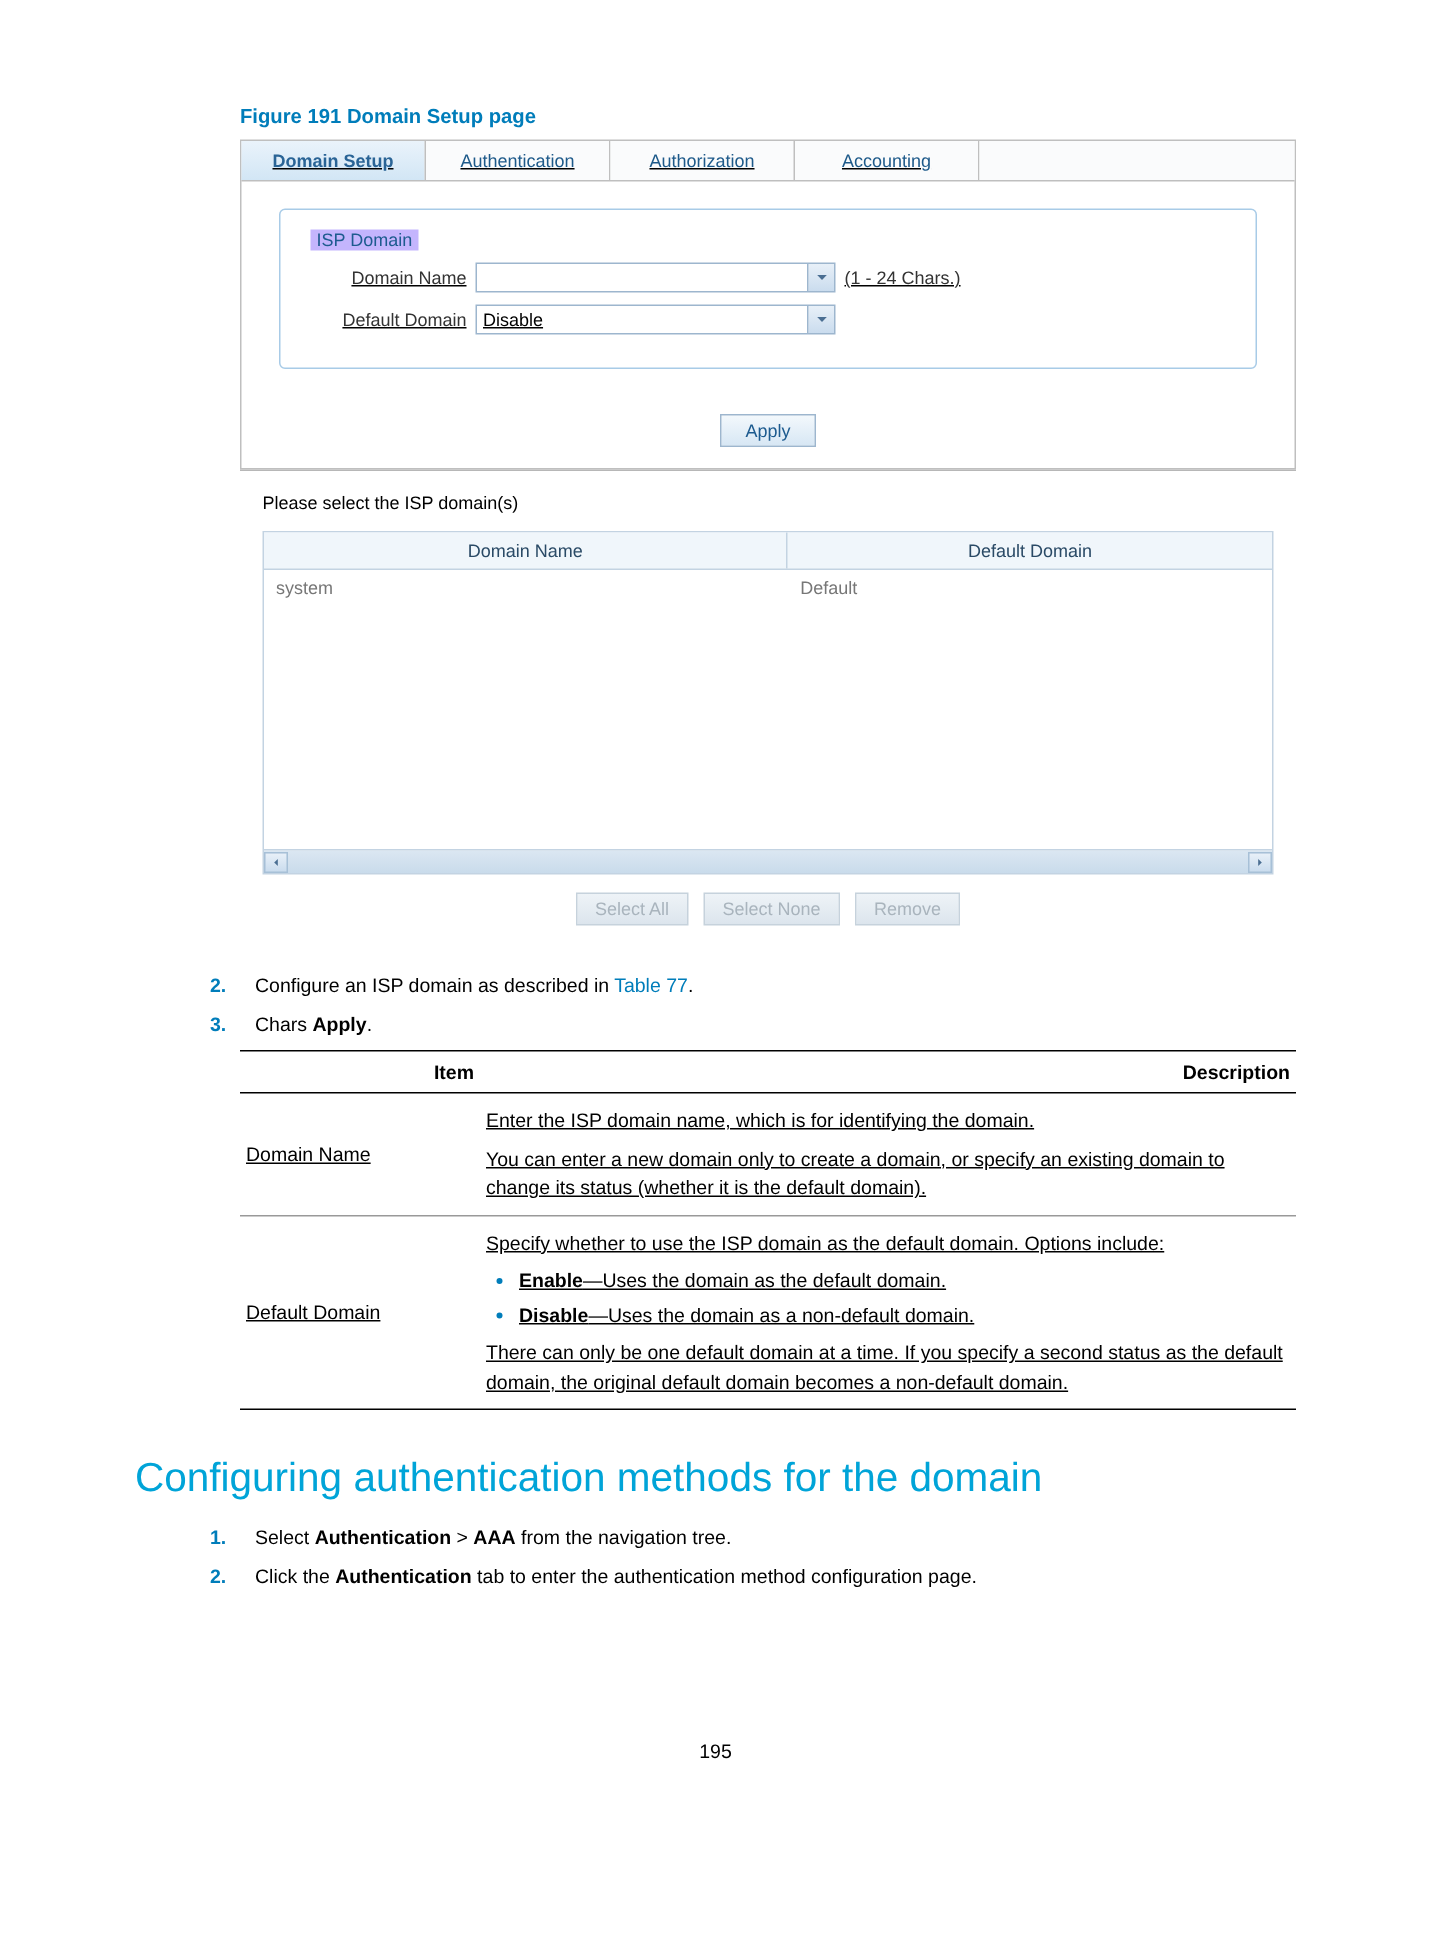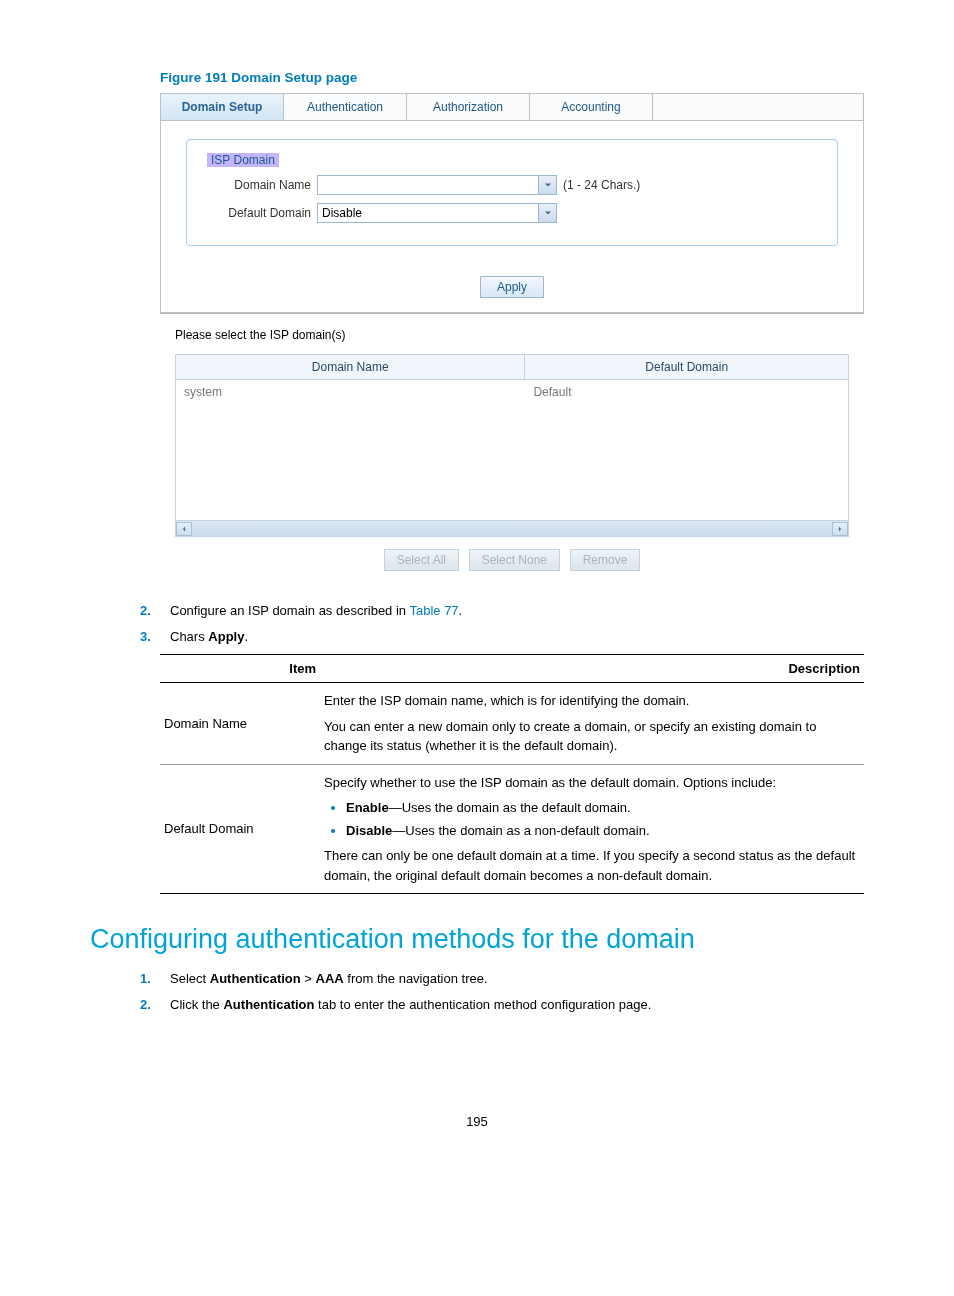--- a/index.html
+++ b/index.html
@@ -15,20 +15,21 @@
   .indent-block { margin-left: 70px; }
   .caption {
     color: #007dba;
     font-weight: bold;
     font-size: 13.5px;
     margin: 10px 0 8px 0;
   }
   .ui-box {
     border: 1px solid #bfbfbf;
     background: #fff;
+    text-decoration: underline;
   }
   .tabs {
     display: flex;
     border-bottom: 1px solid #bfbfbf;
   }
   .tab {
     padding: 6px 0;
     text-align: center;
     border-right: 1px solid #bfbfbf;
     font-size: 12px;
@@ -109,21 +110,21 @@
     background: #f0f6fb;
     border-bottom: 1px solid #c3d3e2;
     font-size: 12px;
     color: #2a4a66;
   }
   .grid-head .col, .grid-row .col {
     padding: 5px 8px;
   }
   .col.c1 { width: 52%; border-right: 1px solid #c3d3e2; text-align: center; }
   .col.c2 { width: 48%; text-align: center; }
-  .grid-body { height: 140px; background: #fff; }
+  .grid-body { height: 186px; background: #fff; }
   .grid-row { display: flex; font-size: 12px; color: #777; }
   .grid-row .col { text-align: left; border-right: none; }
   .grid-row .col.c1 { text-align: left; padding-left: 8px; border-right: none; }
   .grid-row .col.c2 { text-align: left; padding-left: 8px; }
   .scrollbar {
     height: 16px;
     background: linear-gradient(#dbe7f2, #c9dbeb);
     border-top: 1px solid #c3d3e2;
     display: flex;
     justify-content: space-between;
@@ -156,20 +157,21 @@
     border-top: 1.5px solid #000;
     border-bottom: 1px solid #000;
     padding: 6px 4px;
     font-weight: bold;
   }
   table.config td {
     border-bottom: 1px solid #999;
     padding: 8px 4px;
     vertical-align: middle;
     line-height: 1.5;
+    text-decoration: underline;
   }
   table.config tr:last-child td { border-bottom: 1.5px solid #000; }
   table.config td.item-col { width: 160px; }
   ul.bullets { margin: 6px 0; padding-left: 22px; }
   ul.bullets li { margin: 3px 0; }
   ul.bullets li::marker { color: #007dba; }
 
   h2.section {
     color: #00a4d8;
     font-weight: normal;

